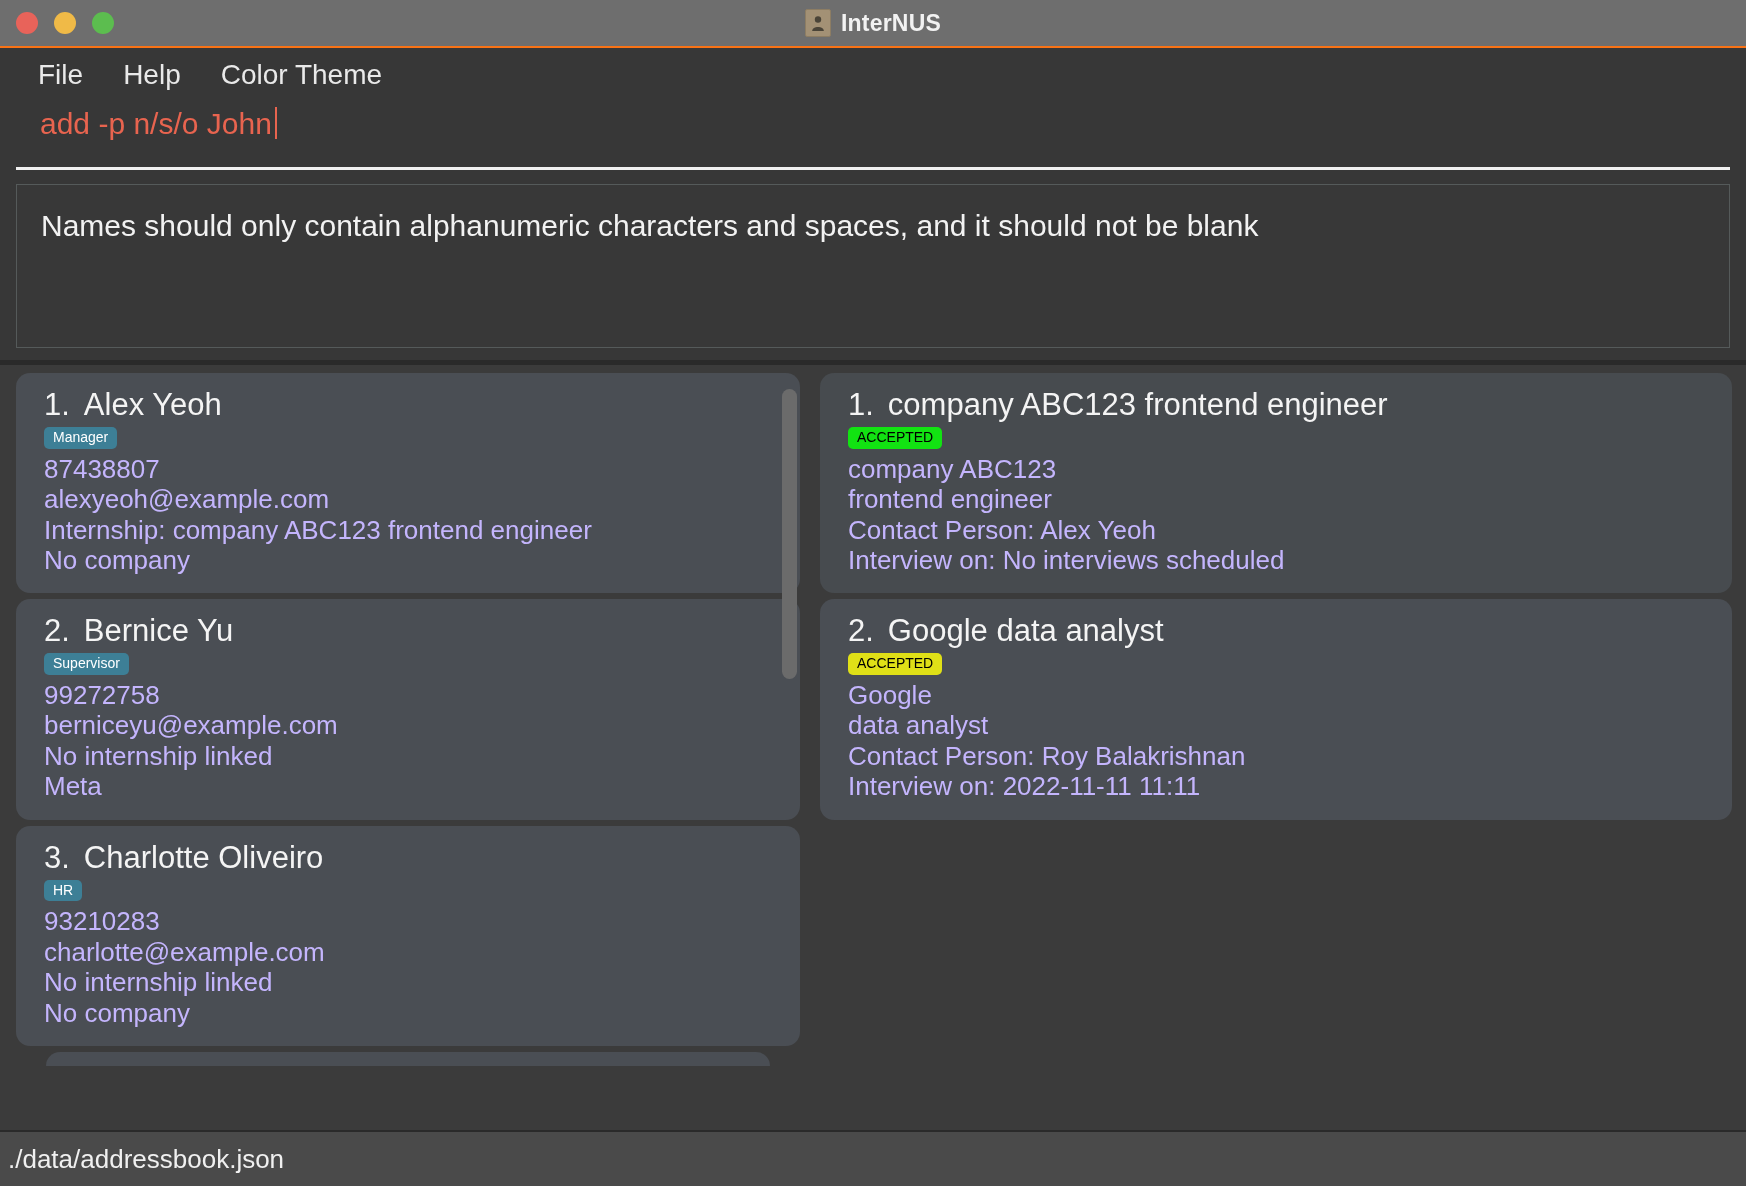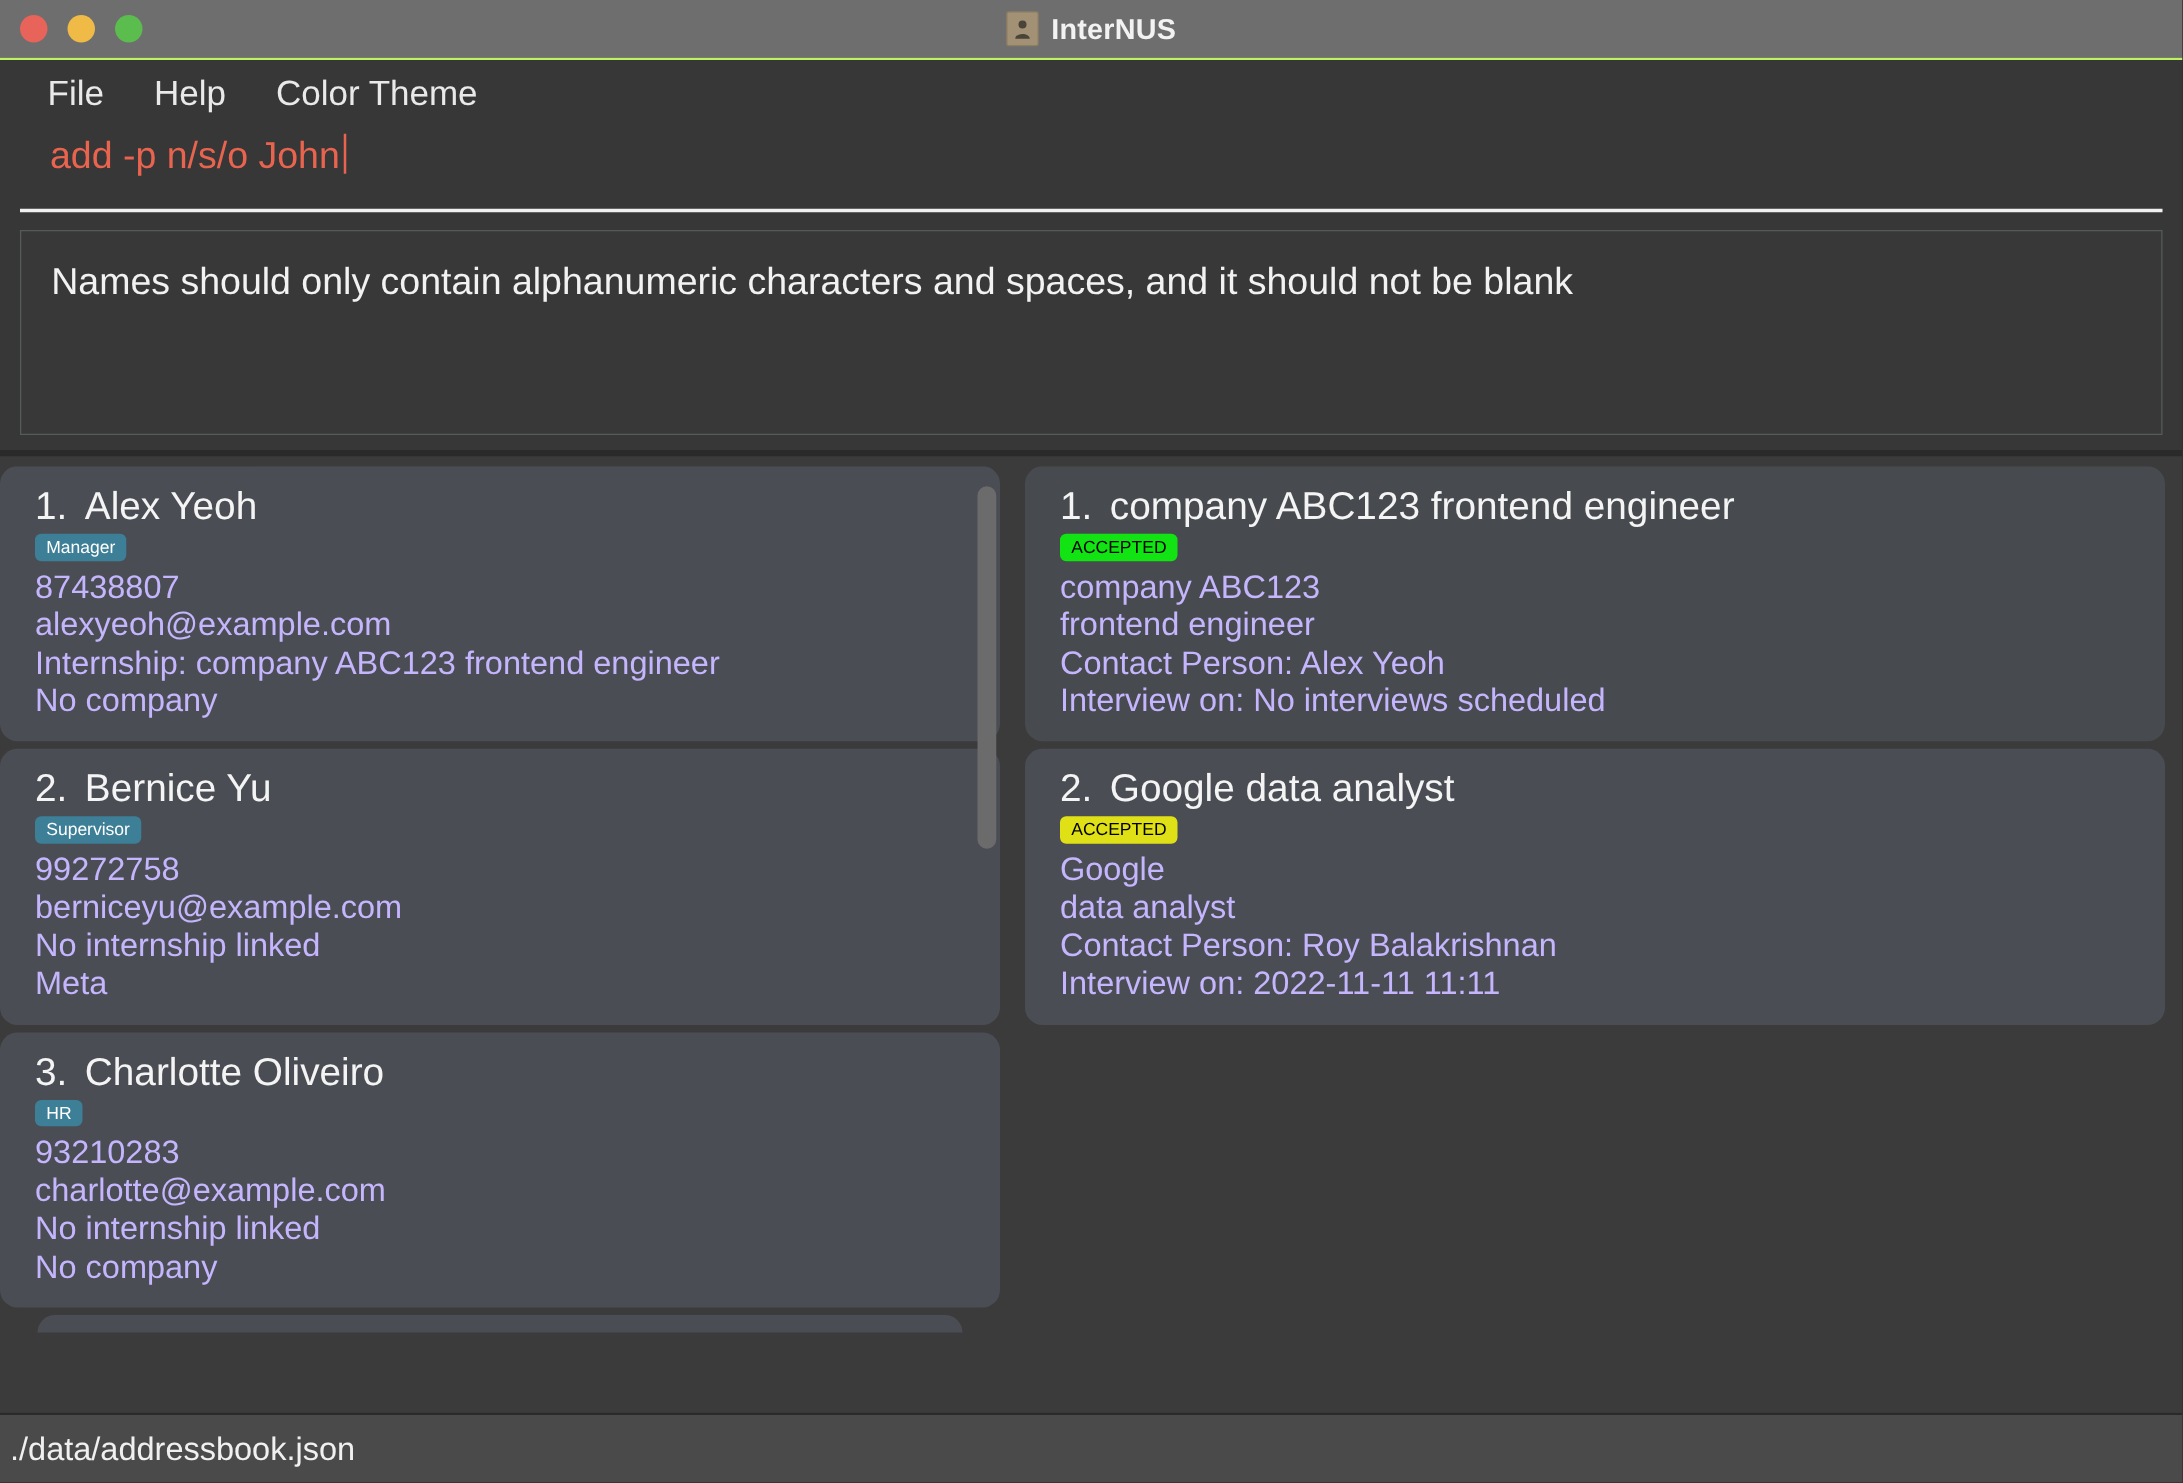--- a/index.html
+++ b/index.html
@@ -69,21 +69,21 @@
     font-size: 23px;
     font-weight: bold;
     letter-spacing: 0.2px;
   }
 
   
   .menubar {
     height: 56px;
     flex: 0 0 56px;
     background: #373737;
-    border-top: 2px solid #bef264;
+    border-top: 2px solid #f97316;
     display: flex;
     align-items: center;
     padding-left: 22px;
     gap: 8px;
   }
   .menu-item {
     color: #e9e9e9;
     font-size: 28px;
     padding: 4px 16px;
     cursor: default;
@@ -150,20 +150,21 @@
     padding-top: 8px;
   }
 
   .list-panel {
     position: relative;
     overflow: hidden;
   }
   .panel-left {
     width: 800px;
     flex: 0 0 800px;
+    padding-left: 16px;
     padding-right: 0;
   }
   .panel-right {
     flex: 1 1 auto;
     padding-left: 20px;
     padding-right: 14px;
   }
 
   .card {
     background: #4a4e54;

